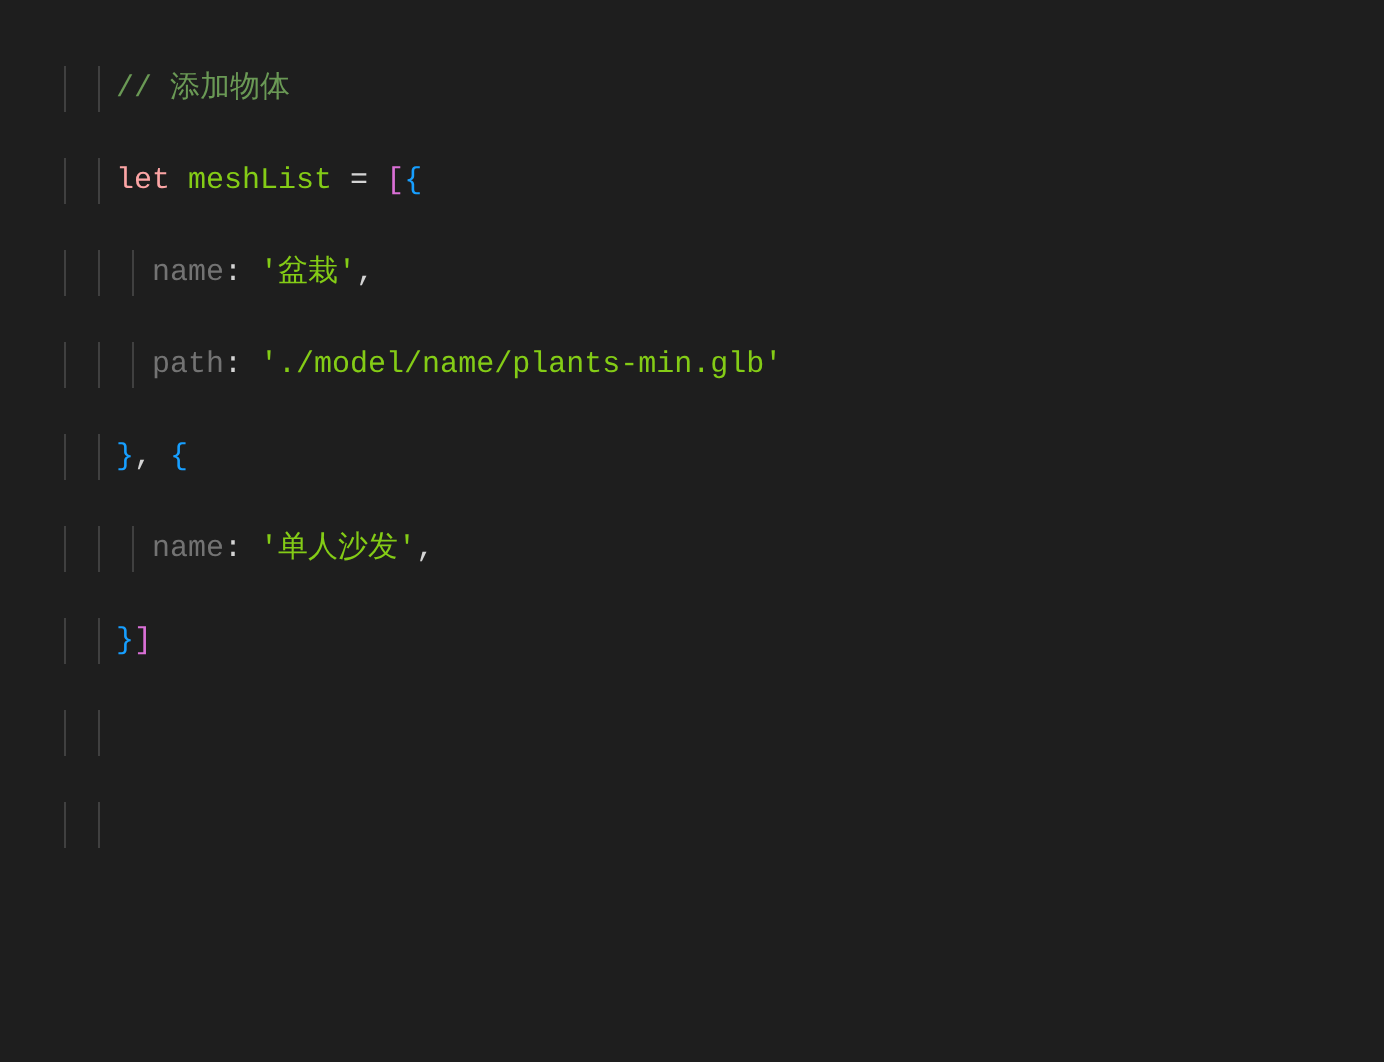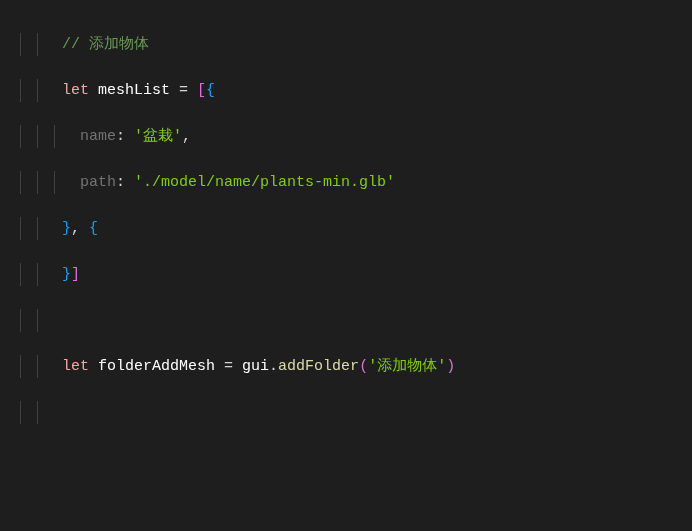--- a/index.html
+++ b/index.html
@@ -8,53 +8,53 @@
   font-family: Consolas, 'Courier New', monospace;
   font-size: 15px;
   line-height: 23px;
   color: #d4d4d4;
   padding: 10px 0;
   overflow: hidden;
   width: 692px;
   height: 531px;
 }
 .editor { white-space: pre; padding-left: 0; }
-.line { padding-left: 62px; position: relative; }
+.line { padding-left: 46px; position: relative; margin-left: 12px; }
 .indent-guide {
   position: absolute;
   top: 0;
   bottom: 0;
   width: 1px;
   background: #404040;
 }
 .g1 { left: 20px; }
 .g2 { left: 37px; }
 .g3 { left: 54px; }
 .c-comment { color: #6a9955; }
 .c-keyword { color: #fca5a5; }
-.c-var { color: #ffffff; }
+.c-var { color: #84cc16; }
 .c-string { color: #84cc16; }
 .c-func { color: #dcdcaa; }
 .c-param { color: #737373; }
 .c-punct { color: #d4d4d4; }
 .c-brace { color: #da70d6; }
 .c-brace2 { color: #179fff; }
 </style>
 </head>
 <body>
 
 <div class="editor">
 <div class="line"><span class="indent-guide g1"></span><span class="indent-guide g2"></span><span class="c-comment">// 添加物体</span></div>
 <div class="line"><span class="indent-guide g1"></span><span class="indent-guide g2"></span><span class="c-keyword">let</span> <span class="c-var">meshList</span><span class="c-punct"> = </span><span class="c-brace">[</span><span class="c-brace2">{</span></div>
 <div class="line"><span class="indent-guide g1"></span><span class="indent-guide g2"></span><span class="indent-guide g3"></span>  <span class="c-param">name</span><span class="c-punct">: </span><span class="c-string">'盆栽'</span><span class="c-punct">,</span></div>
 <div class="line"><span class="indent-guide g1"></span><span class="indent-guide g2"></span><span class="indent-guide g3"></span>  <span class="c-param">path</span><span class="c-punct">: </span><span class="c-string">'./model/name/plants-min.glb'</span></div>
 <div class="line"><span class="indent-guide g1"></span><span class="indent-guide g2"></span><span class="c-brace2">}</span><span class="c-punct">, </span><span class="c-brace2">{</span></div>
+<div class="line"><span class="indent-guide g1"></span><span class="indent-guide g2"></span><span class="indent-guide g3"></span>  <span class="c-param">name</span><span class="c-punct">: </span><span class="c-string">'单人沙发'</span><span class="c-punct">,</span></div>
 <div class="line"><span class="indent-guide g1"></span><span class="indent-guide g2"></span><span class="c-brace2">}</span><span class="c-brace">]</span></div>
 <div class="line"><span class="indent-guide g1"></span><span class="indent-guide g2"></span> </div>
-<div class="line"><span class="indent-guide g1"></span><span class="indent-guide g2"></span><span class="c-keyword">let</span> <span class="c-var">folderAddMesh</span><span class="c-punct"> = </span><span class="c-var">gui</span><span class="c-punct">.</span><span class="c-func">addFolder</span><span class="c-brace">(</span><span class="c-string">'添加物体'</span><span class="c-brace">)</span></div>
 <div class="line"><span class="indent-guide g1"></span><span class="indent-guide g2"></span> </div>
 
 
 
 
 
 
 
 
 

